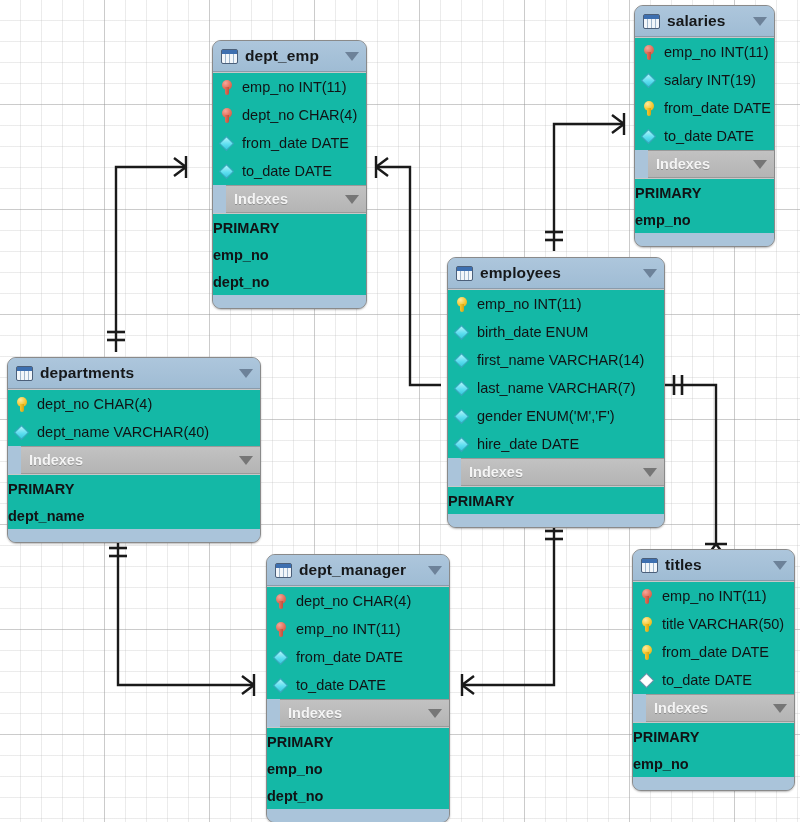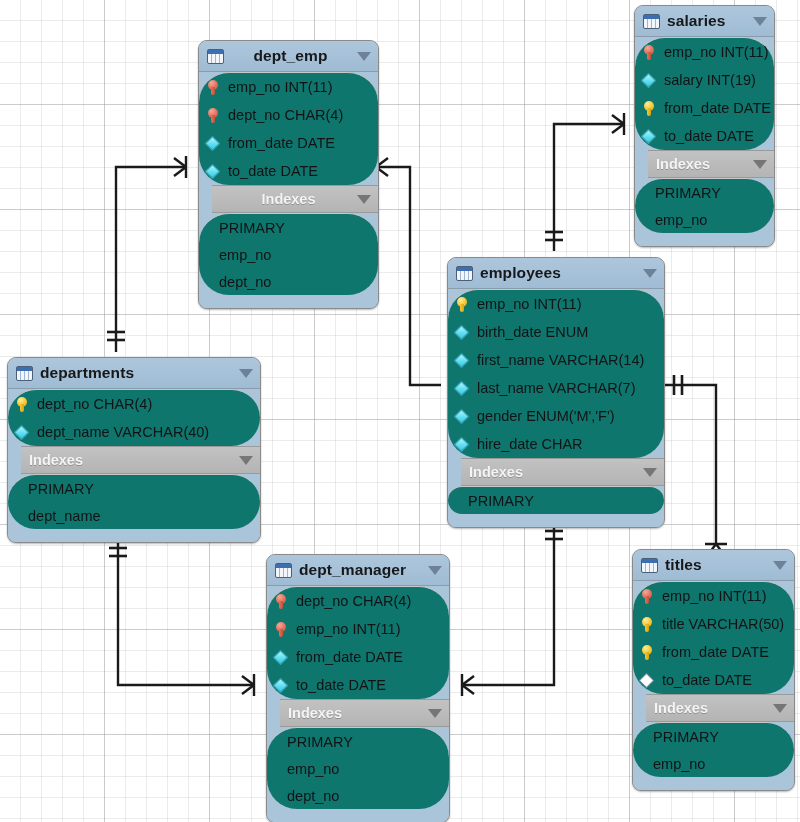--- a/index.html
+++ b/index.html
@@ -89,23 +89,22 @@
   }
   .caret {
     width: 0; height: 0;
     flex: 0 0 auto;
     border-left: 7px solid transparent;
     border-right: 7px solid transparent;
     border-top: 9px solid #6d8299;
   }
 
   .cols, .idx-list {
-    background: #0f766e;
+    background: #14b8a6;
     border-top: 1px solid #c8c8c8;
-    border-radius: 30px;
   }
   .col-row {
     height: 28px;
     display: flex;
     align-items: center;
     gap: 7px;
     padding: 0 6px 0 7px;
     font-size: 14.5px;
     color: #111315;
     white-space: nowrap;
@@ -152,24 +151,25 @@
     font-size: 14.5px;
     font-weight: bold;
     color: #f4f4f4;
     text-shadow: 0 1px 0 rgba(0,0,0,0.22);
   }
   .idx-header .caret { border-top-color: #767676; }
   .idx-row {
     height: 27px;
     display: flex;
     align-items: center;
-    padding: 0 20px;
+    padding: 0 0;
     font-size: 14.5px;
     color: #111315;
     white-space: nowrap;
+    font-weight: bold;
   }
   .tbl-footer { height: 13px; background: #aac4da; }
 </style>
 </head>
 <body>
 
 <div id="canvas">
 
   <svg id="links" width="800" height="822" viewBox="0 0 800 822">
     <g stroke="#1a1a1a" stroke-width="2.4" fill="none" stroke-linecap="butt">
@@ -212,21 +212,21 @@
       <g>
         <path d="M118,538 L118,685 L254,685"></path>
         <line x1="109" y1="548" x2="127" y2="548" stroke-width="2.6"></line>
         <line x1="109" y1="556" x2="127" y2="556" stroke-width="2.6"></line>
         <path d="M254,685 L242,676 M254,685 L242,694 M254,674 L254,696" stroke-width="2.4"></path>
       </g>
 
     </g>
   </svg>
 
-<div class="table-box" style="left: 198px; top: 40px; width: 181px; text-align: center;">
+<div class="table-box" style="left: 212px; top: 40px; width: 155px;">
       <div class="tbl-header">
         <span class="tbl-icon"></span>
         <span class="tbl-title">dept_emp</span>
         <span class="caret"></span>
       </div>
       <div class="cols">
         <div class="col-row">
           <span class="glyph key-red">
             <i class="kk-head"></i>
             <i class="kk-stem"></i>
@@ -353,21 +353,21 @@
         <div class="col-row">
           <span class="glyph">
             <i class="dia dia-cyan"></i>
           </span>
           <span>gender ENUM('M','F')</span>
         </div>
         <div class="col-row">
           <span class="glyph">
             <i class="dia dia-cyan"></i>
           </span>
-          <span>hire_date CHAR</span>
+          <span>hire_date DATE</span>
         </div>
       </div>
       <div class="idx-header">
         <span class="idx-label">Indexes</span>
         <span class="caret"></span>
       </div>
       <div class="idx-list">
         <div class="idx-row">
           <span>PRIMARY</span>
         </div>

